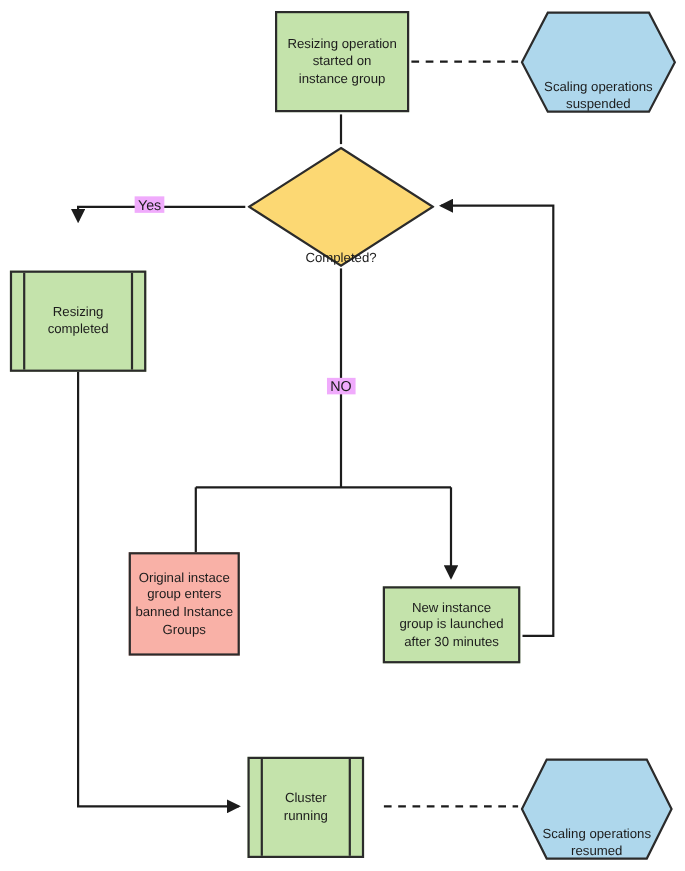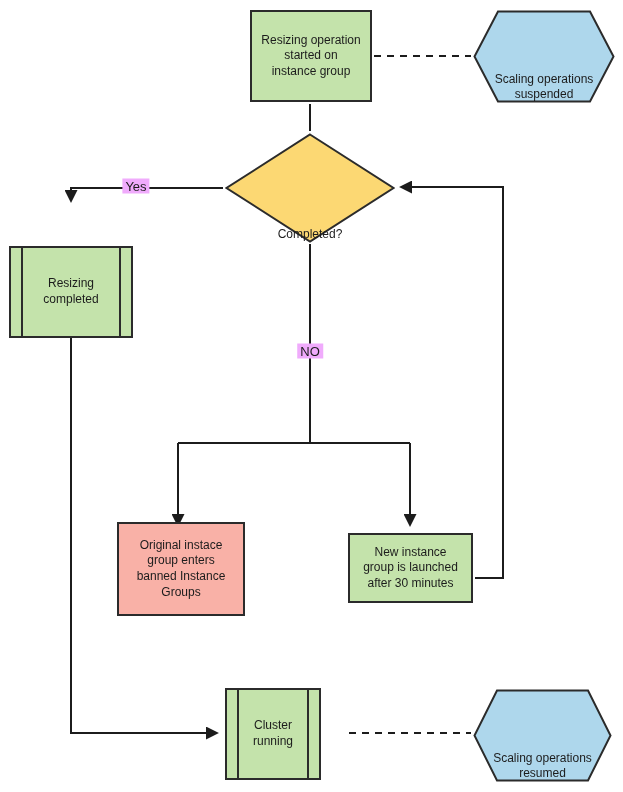--- a/index.html
+++ b/index.html
@@ -145,34 +145,34 @@
     <span class="node-label">Completed?</span>
   </div>
 
   <div class="node rect-node fill-green" style="left:9px; top:210px; width:124px; height:92px;margin-top:36px;">
     <span class="pp-bar left"></span>
     <span class="pp-bar right"></span>
     <span class="node-label">Resizing
 completed</span>
   </div>
 
-  <div class="node rect-node fill-pink" style="left:117px; top:522px; width:128px; height:94px;">
+  <div class="node rect-node fill-pink" style="left:117px; top:502px; width:101px; height:94px;">
     <span class="node-label">Original instace
 group enters
 banned Instance
 Groups</span>
   </div>
 
   <div class="node rect-node fill-green" style="left:348px; top:533px; width:125px; height:70px;">
     <span class="node-label">New instance
 group is launched
 after 30 minutes</span>
   </div>
 
-  <div class="node rect-node fill-green" style="left:225px; top:688px; width:96px; height:92px;">
+  <div class="node rect-node fill-green" style="left:225px; top:688px; width:106px; height:92px;">
     <span class="pp-bar left"></span>
     <span class="pp-bar right"></span>
     <span class="node-label">Cluster
 running</span>
   </div>
 
   <div class="node shape-node" style="left:473px; top:689px; width:139px; height:93px;">
     <svg class="shape shape-hex" viewBox="0 0 139 93" preserveAspectRatio="none">
       <polygon points="24,1.5 115,1.5 137.5,46.5 115,91.5 24,91.5 1.5,46.5"></polygon>
     </svg>

